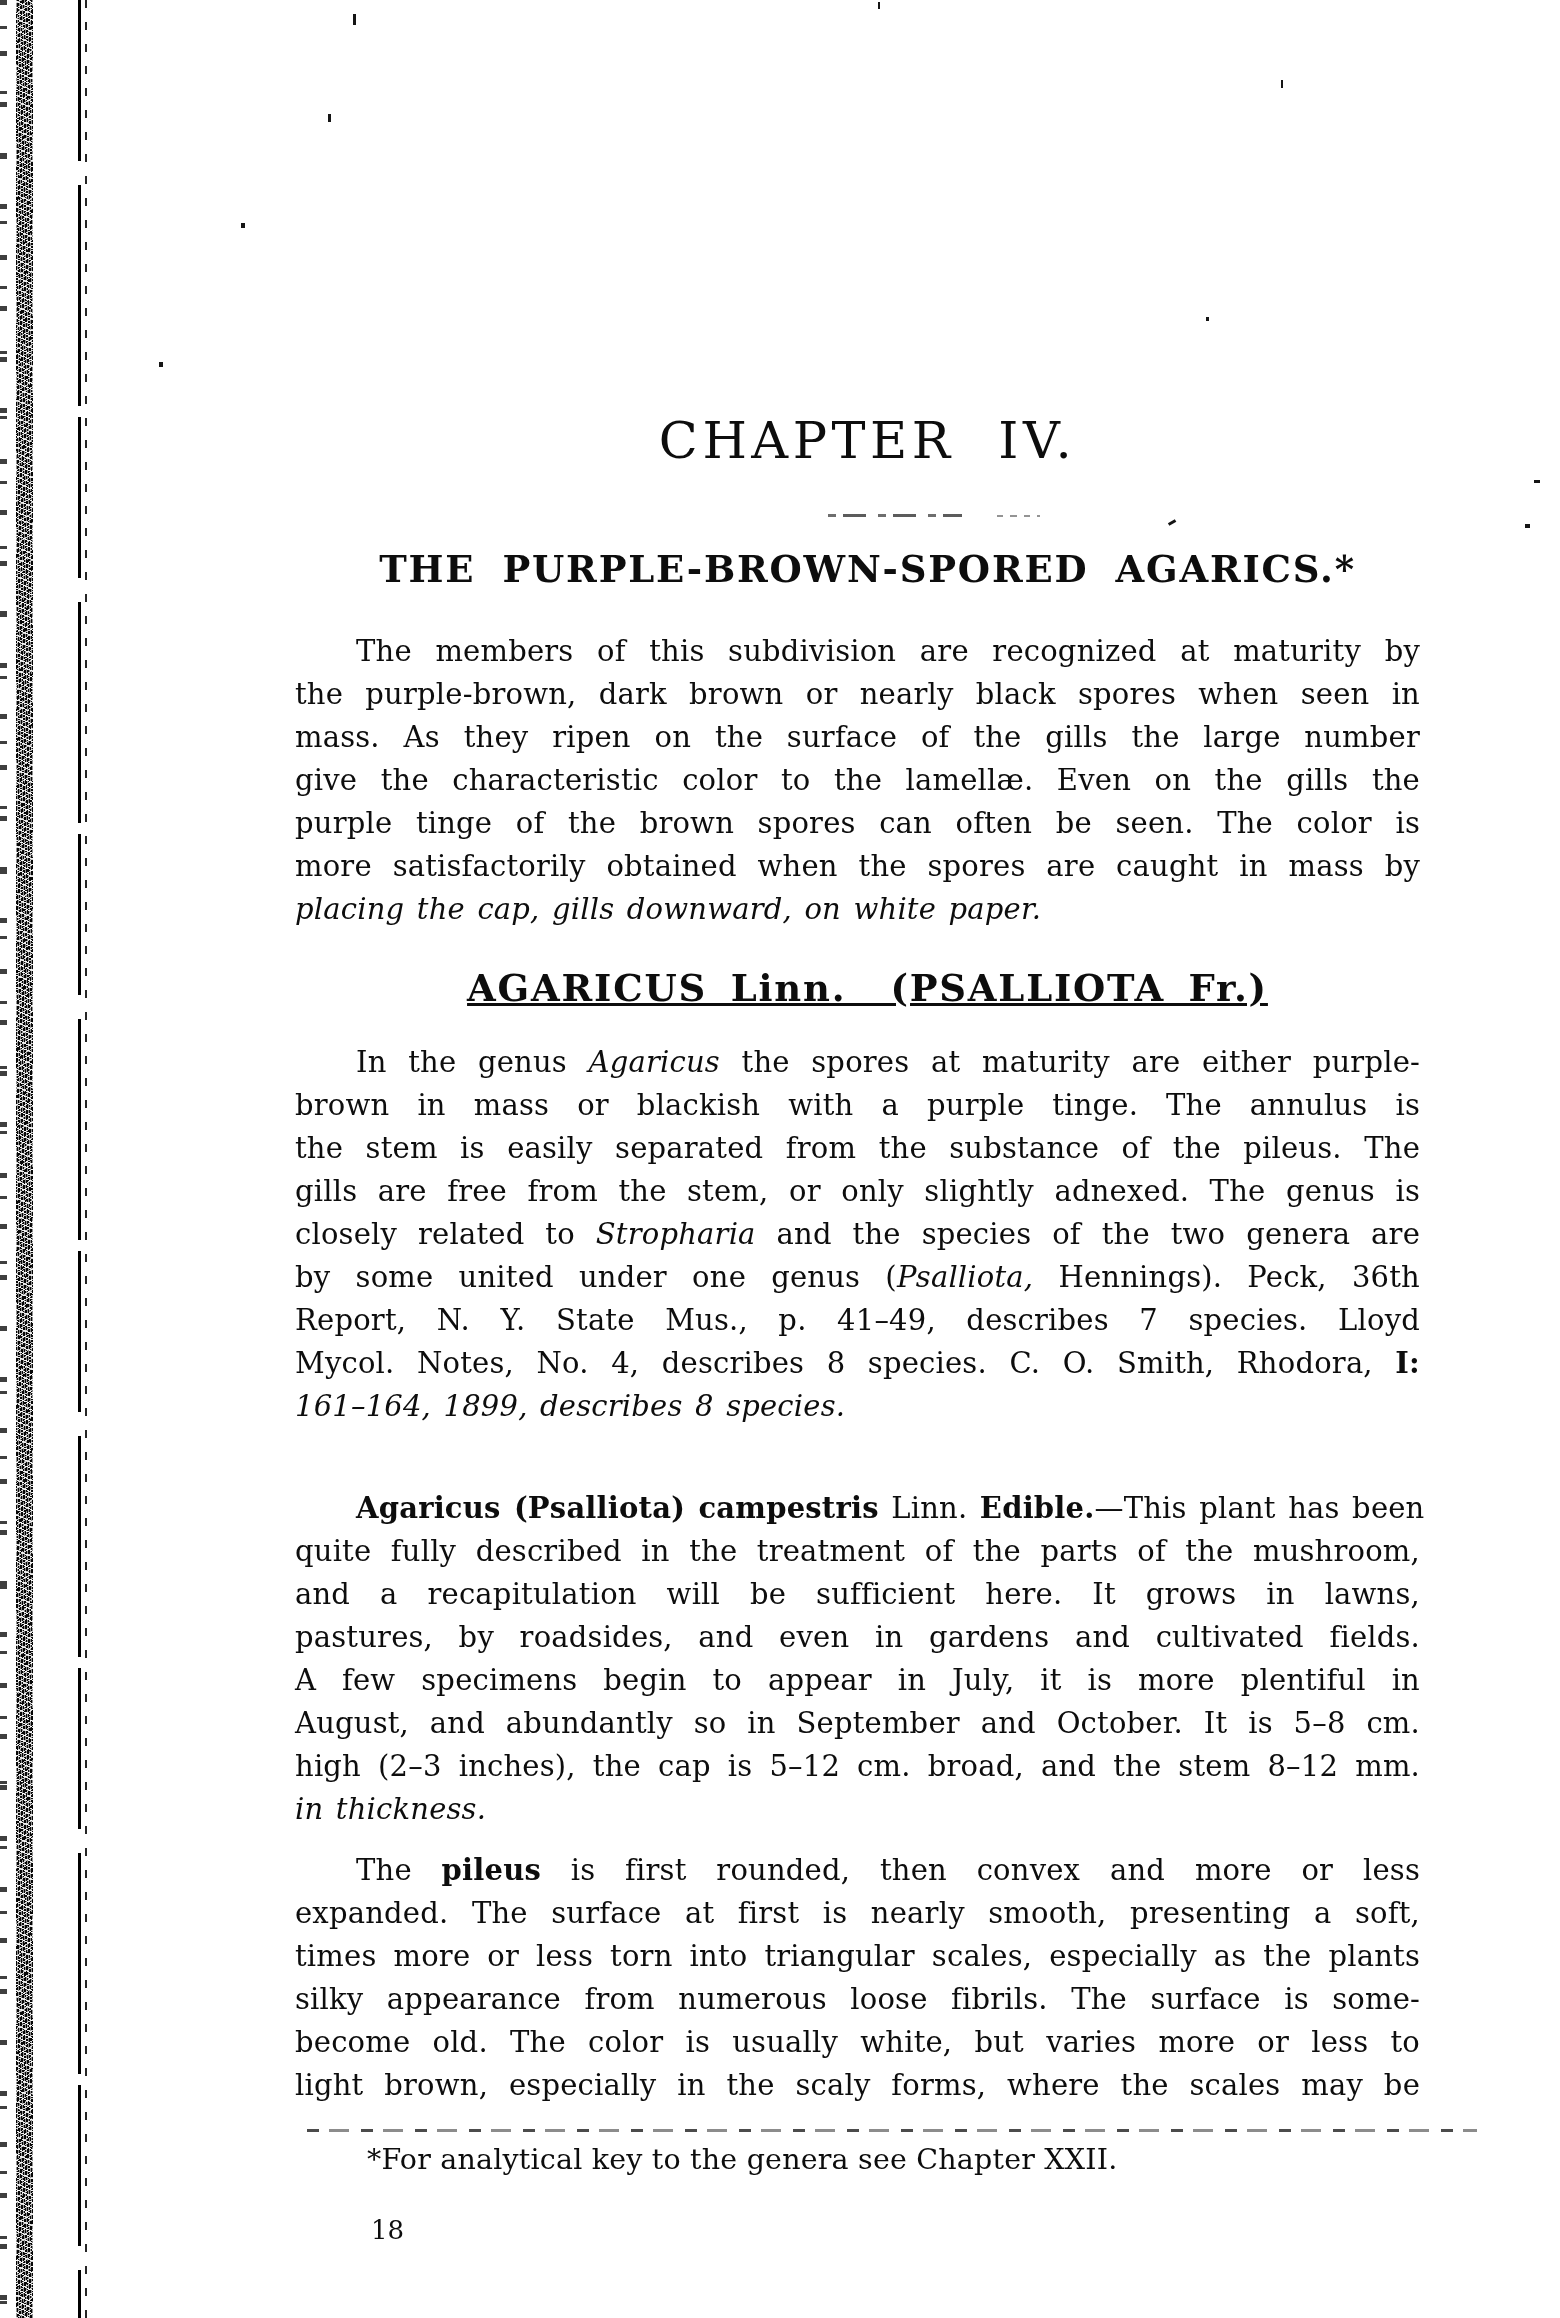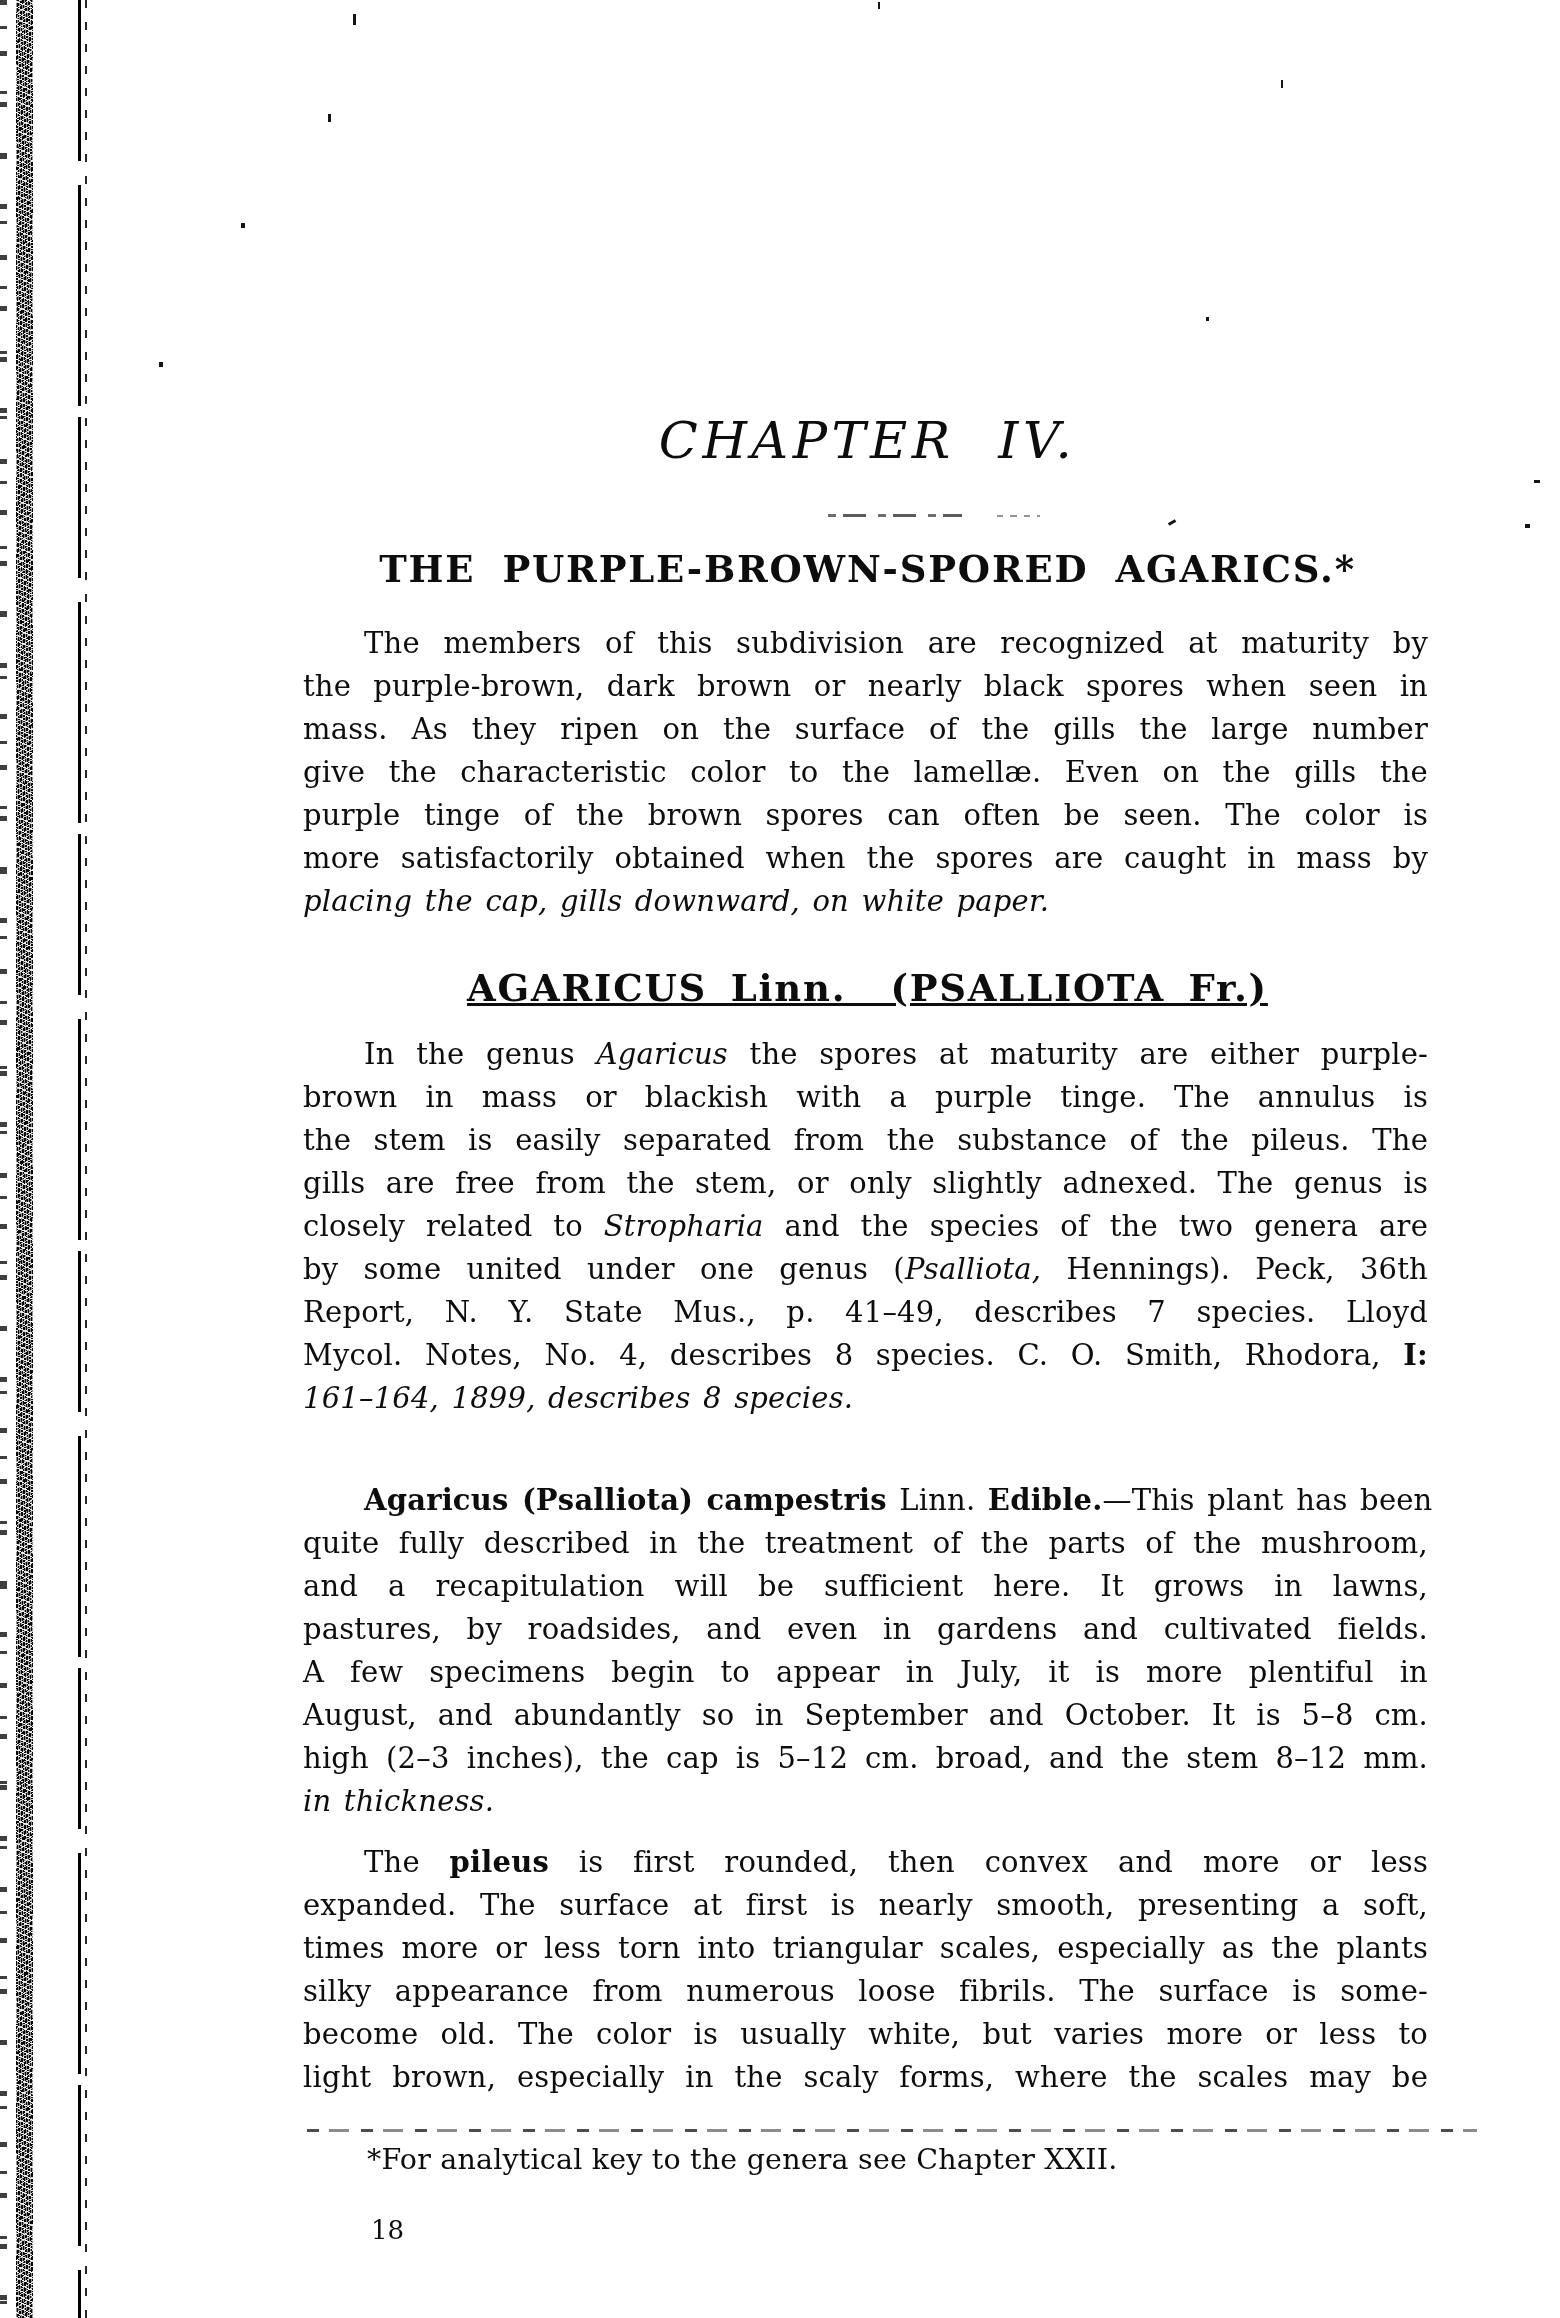--- a/index.html
+++ b/index.html
@@ -35,42 +35,42 @@
     position:absolute;left:85px;top:0;width:1.8px;height:2319px;
     background:repeating-linear-gradient(180deg,#000 0 8px,transparent 8px 22px);
     opacity:.85;
   }
   
   .speck{position:absolute;background:#151515;}
   
   .center-block{position:absolute;left:305px;width:1125px;text-align:center;}
   .chapter{
     top:412px;font-size:51px;line-height:57px;
-    letter-spacing:4.5px;word-spacing:23px;font-weight:400;font-style:italic;
+    letter-spacing:4.5px;word-spacing:23px;font-weight:400;
   }
   .chapter-sep{
     position:absolute;left:828px;top:514px;width:134px;height:2.7px;
     background:repeating-linear-gradient(90deg,#4a4a4a 0 8px,transparent 8px 15px,#333 15px 38px,transparent 38px 50px);
     opacity:.8;
   }
   .chapter-sep2{
     position:absolute;left:997px;top:515px;width:43px;height:1.8px;
     background:repeating-linear-gradient(90deg,#666 0 6.2px,transparent 6.2px 13.4px);
     opacity:.7;
   }
   .subtitle{
     top:544px;font-size:37px;line-height:50px;font-weight:700;
     letter-spacing:1.8px;word-spacing:12.5px;
   }
   .genus-head{
     top:963px;font-size:37px;line-height:50px;font-weight:700;
     letter-spacing:1.8px;word-spacing:9px;text-decoration:underline;
   }
   
-  .para{position:absolute;left:303px;width:1125px;font-size:29px;}
+  .para{position:absolute;left:295px;width:1125px;font-size:29px;margin-top:8px;}
   .ln{
     height:43px;line-height:43px;
     text-align:justify;text-align-last:justify;
     word-spacing:3.1px;letter-spacing:0.2px;
     white-space:nowrap;
   }
   .ln.last{text-align-last:left;font-style:italic;}
   .ind{text-indent:61px;}
   .it{font-style:italic;}
   .b{font-weight:700;}

